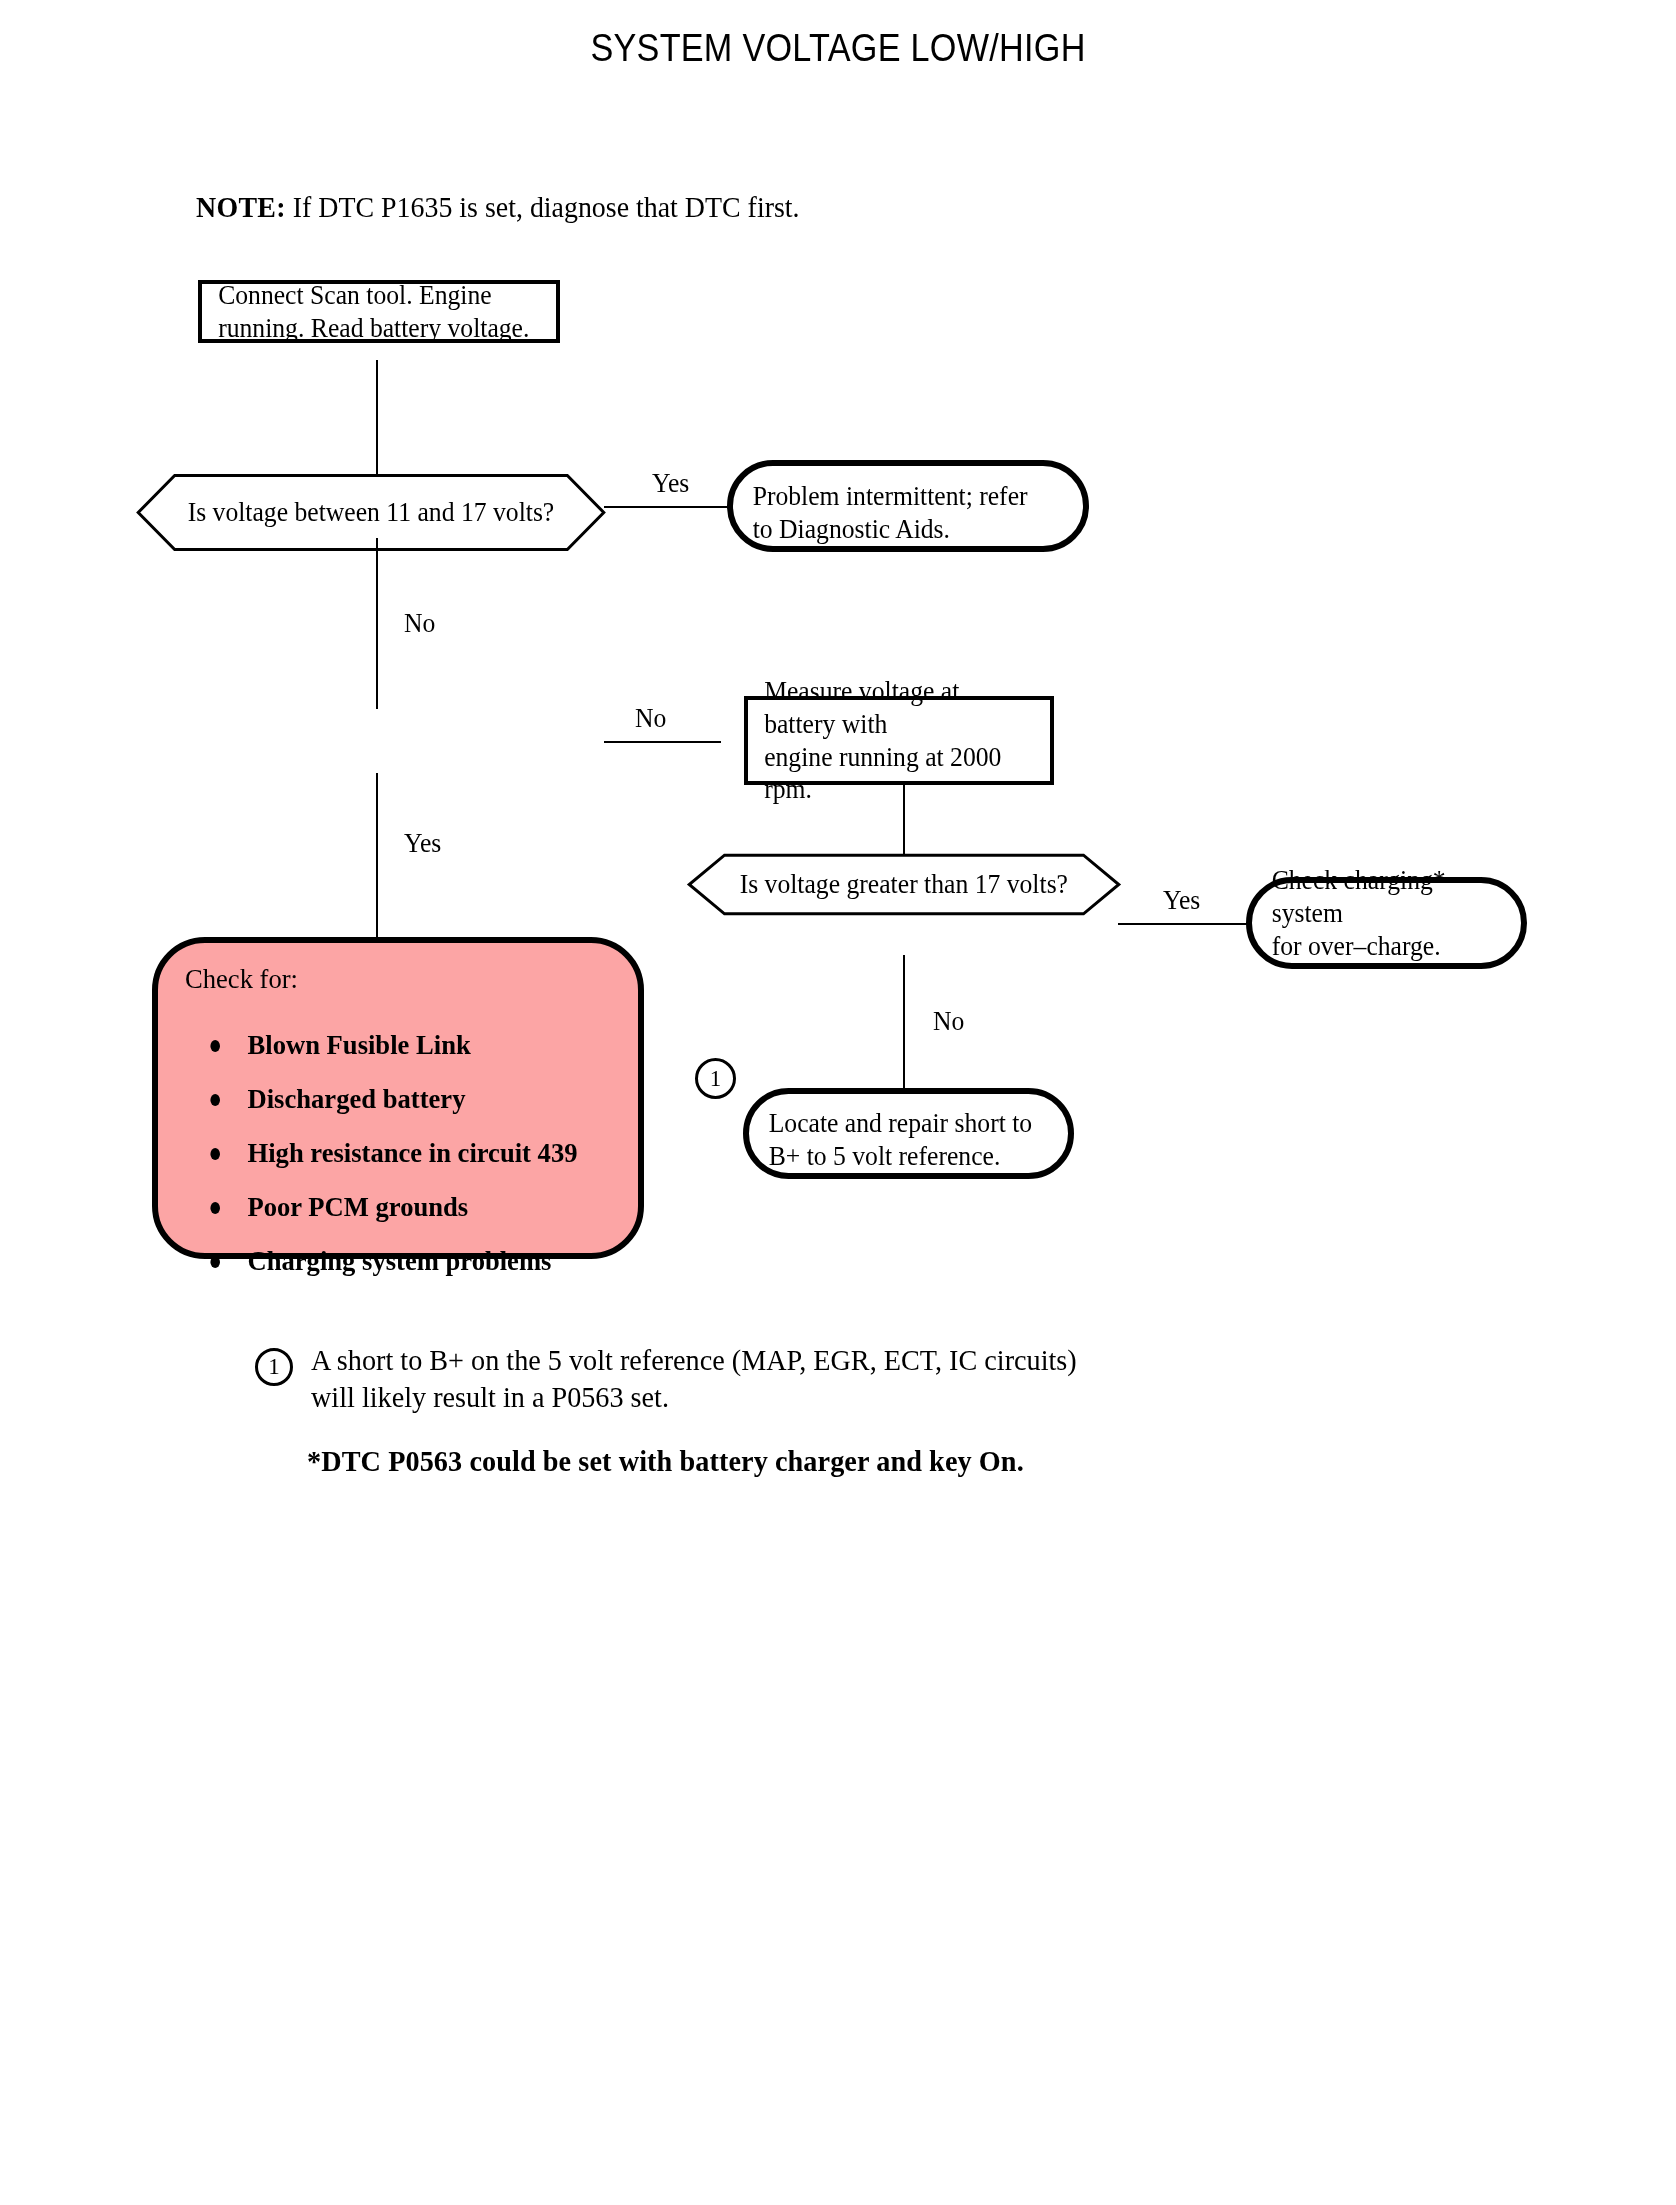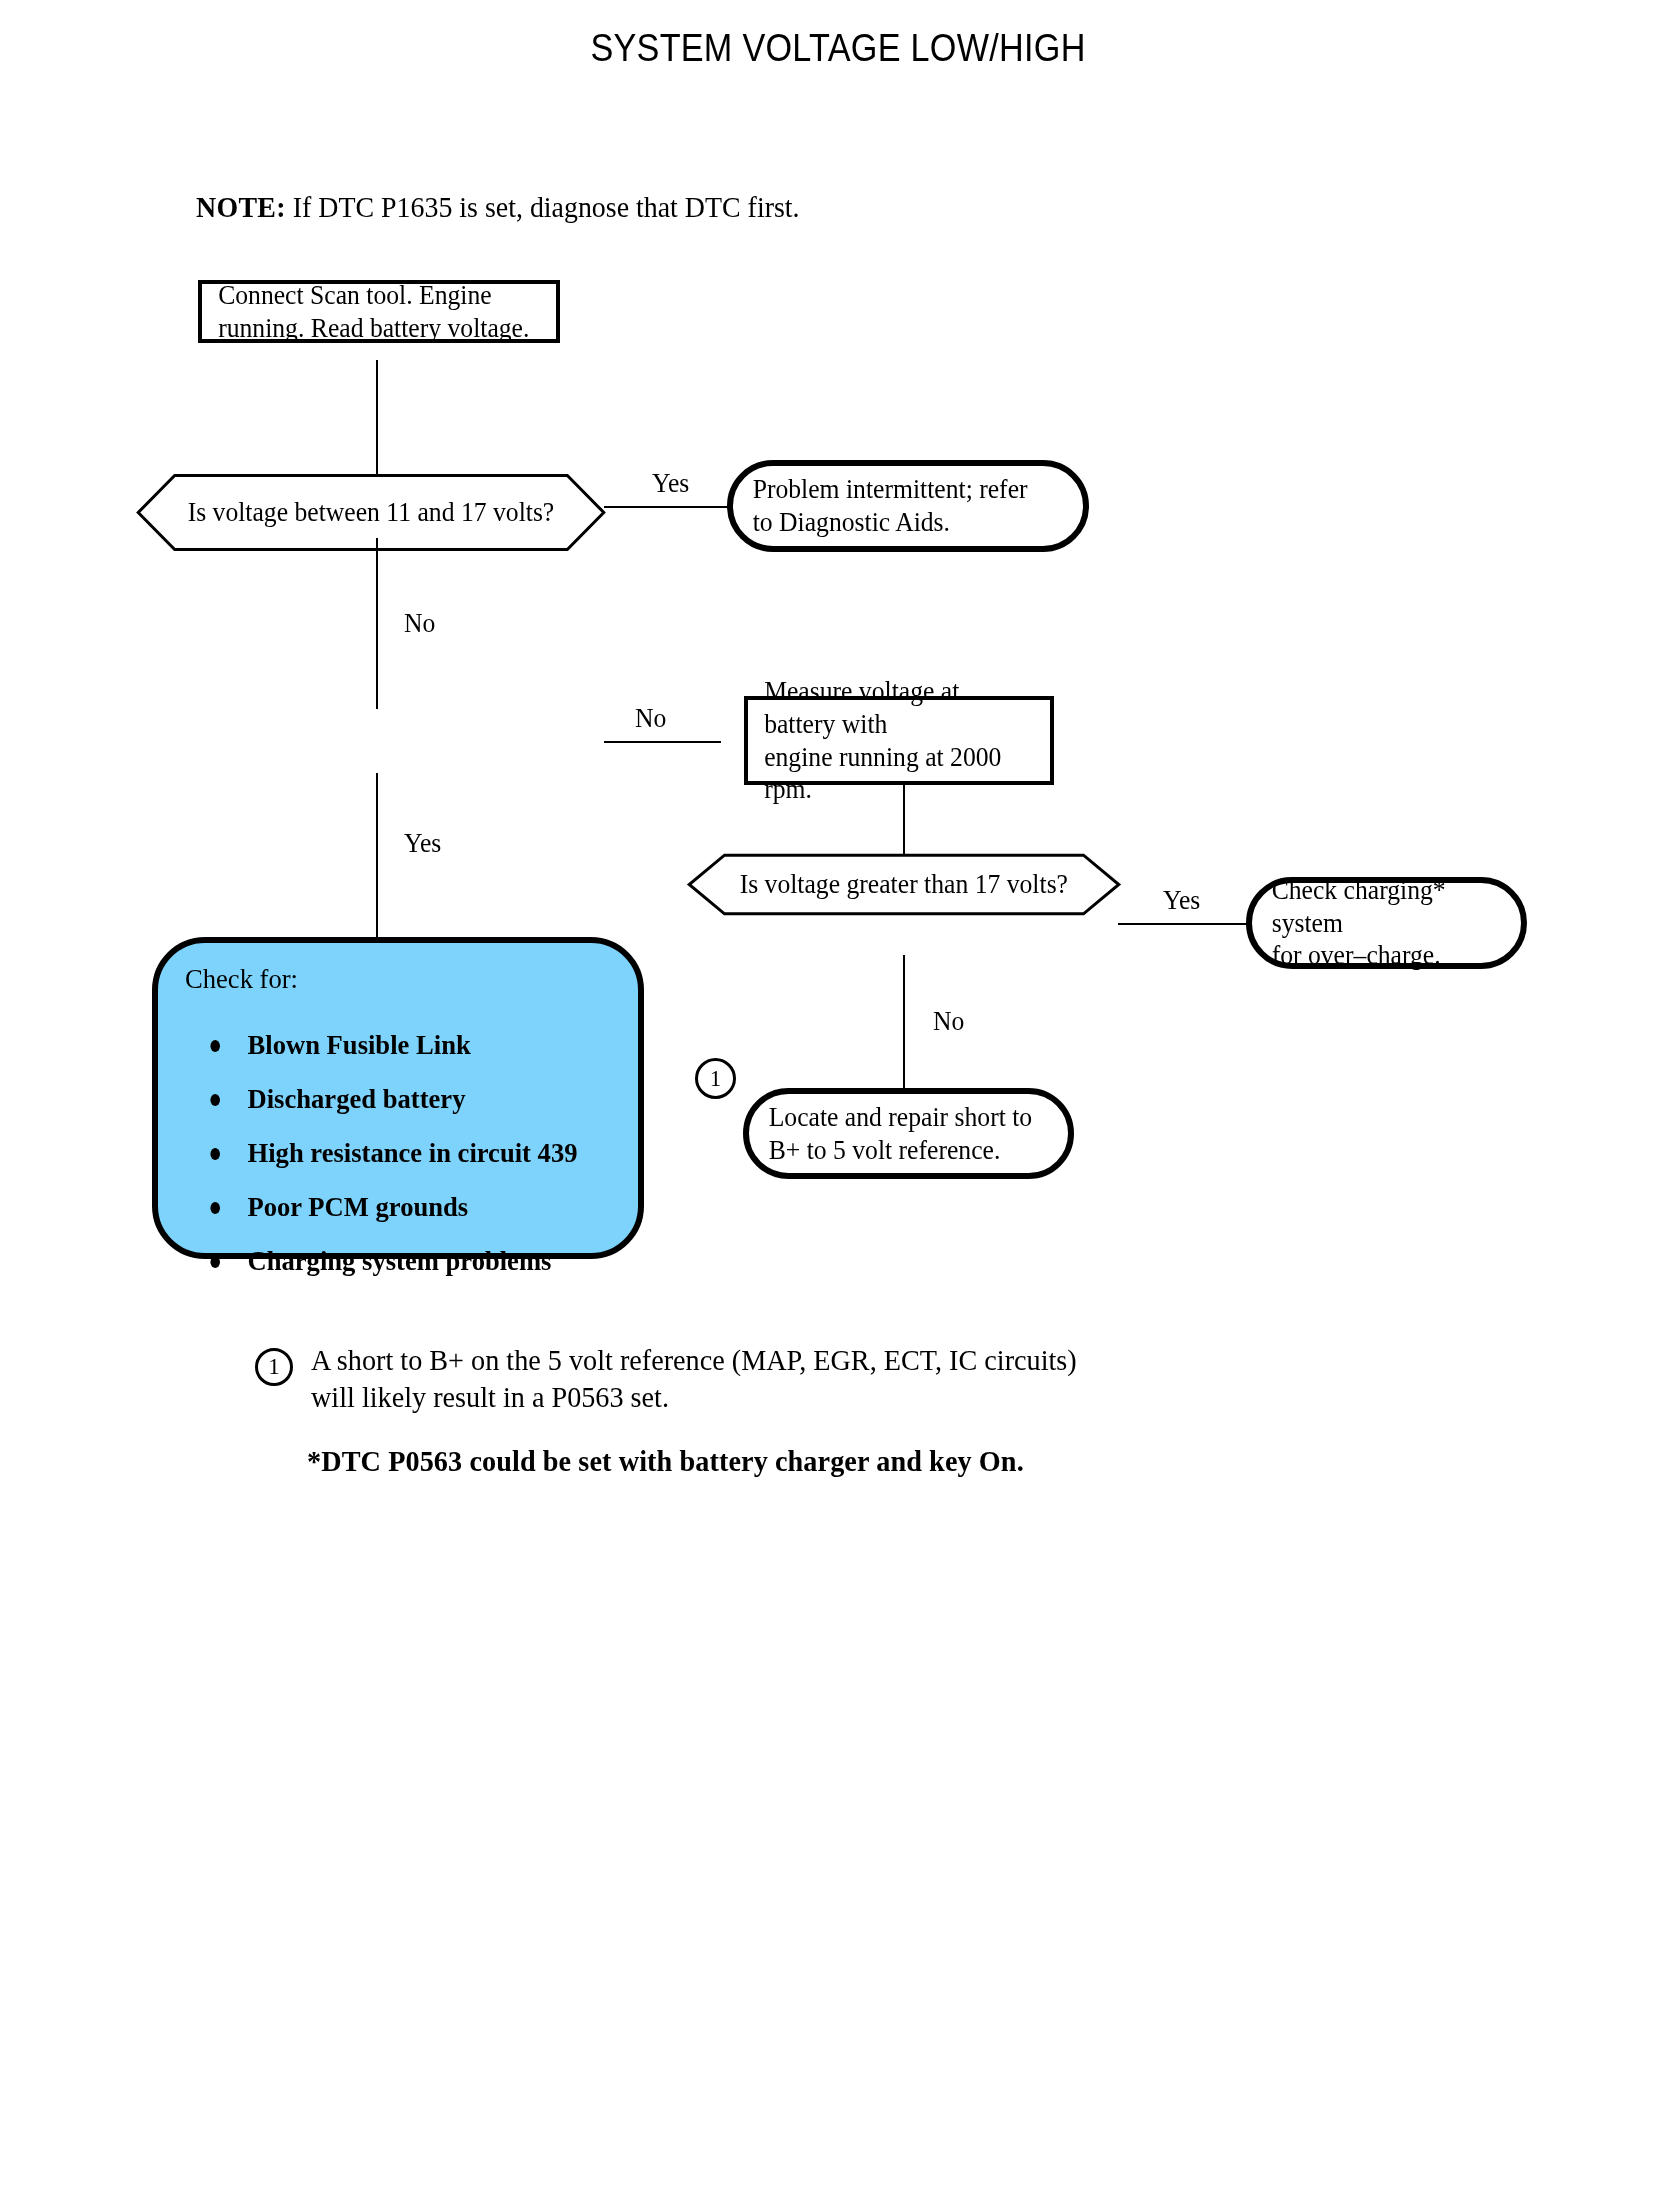--- a/index.html
+++ b/index.html
@@ -65,21 +65,21 @@
     transform-origin: left center;
     white-space: pre-line;
   }
   .term-box {
     position: absolute;
     box-sizing: border-box;
     border: 6.7px solid #000;
     border-radius: 47px;
     background: #fff;
     display: flex;
-    align-items: center;
+    align-items: flex-end;
   }
   .term-box .txt {
     padding: 0 0 0 20.7px;
     font-size: 27px;
     line-height: 1.22;
     transform: scaleX(0.95);
     transform-origin: left center;
     white-space: pre-line;
   }
   .hex {
@@ -103,21 +103,21 @@
     transform: scaleX(0.95);
     white-space: nowrap;
     z-index: 2;
   }
   
   #check-for-box {
     position: absolute;
     box-sizing: border-box;
     border: 6.7px solid #000;
     border-radius: 53px;
-    background: #7dd3fc;
+    background: #fca5a5;
   }
   #check-for-box .heading {
     position: absolute;
     left: 27px;
     top: 19.5px;
     font-size: 28px;
     transform: scaleX(0.95);
     transform-origin: left top;
     white-space: nowrap;
   }

